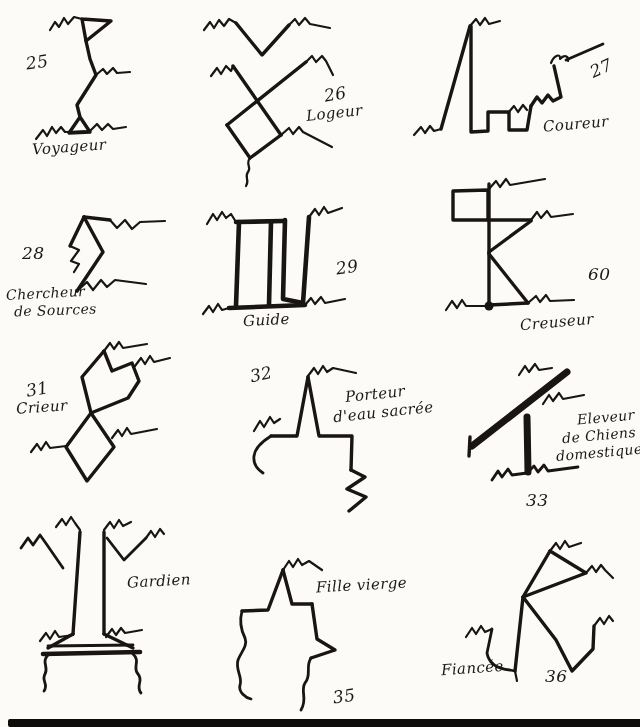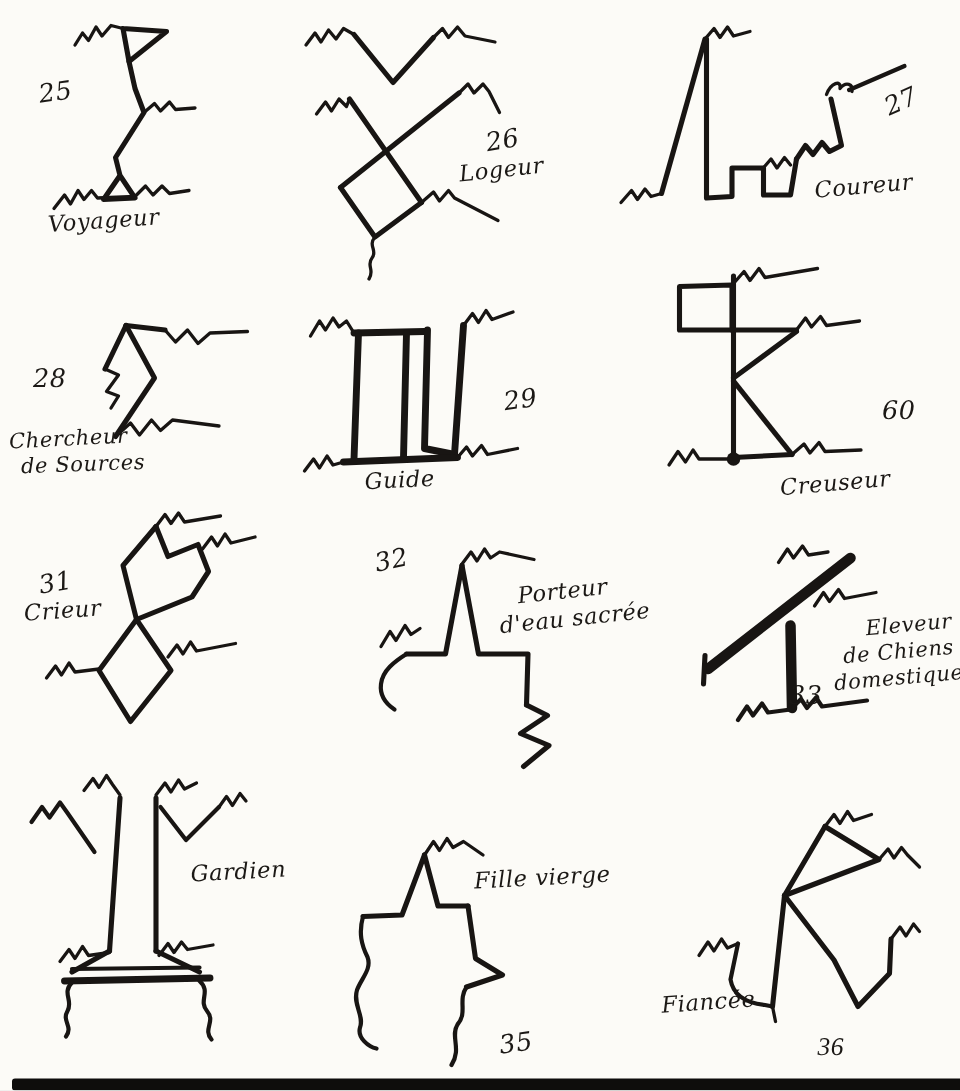--- a/index.html
+++ b/index.html
@@ -42,27 +42,27 @@
   .n30{left:588px;top:266px;}
   .c30{left:520px;top:315px;transform:rotate(-5deg);}
   .n31{left:26px;top:381px;transform:rotate(-10deg);}
   .c31{left:16px;top:400px;transform:rotate(-4deg);}
   .n32{left:250px;top:366px;transform:rotate(-12deg);}
   .c32a{left:345px;top:387px;transform:rotate(-6deg);}
   .c32b{left:333px;top:405px;transform:rotate(-6deg);}
   .c33a{left:577px;top:410px;transform:rotate(-5deg);}
   .c33b{left:562px;top:428px;transform:rotate(-5deg);}
   .c33c{left:556px;top:445px;transform:rotate(-5deg);}
-  .n33{left:526px;top:456px;}
+  .n33{left:526px;top:492px;}
   .c34{left:127px;top:574px;transform:rotate(-3deg);}
   .n34{left:73px;top:688px;margin-top:44px;}
   .c35{left:316px;top:578px;transform:rotate(-3deg);}
   .n35{left:333px;top:688px;transform:rotate(-8deg);}
   .c36{left:441px;top:661px;transform:rotate(-4deg);}
-  .n36{left:545px;top:689px;font-family:Liberation Serif, serif;}
+  .n36{left:545px;top:668px;}
   .scan-bar{
     position:absolute;left:8px;top:719px;width:632px;height:8px;
     background:#0e0d0c;border-radius:2px 0 0 2px;
   }
 </style>
 </head>
 <body>
 
 <div class="page">
 

